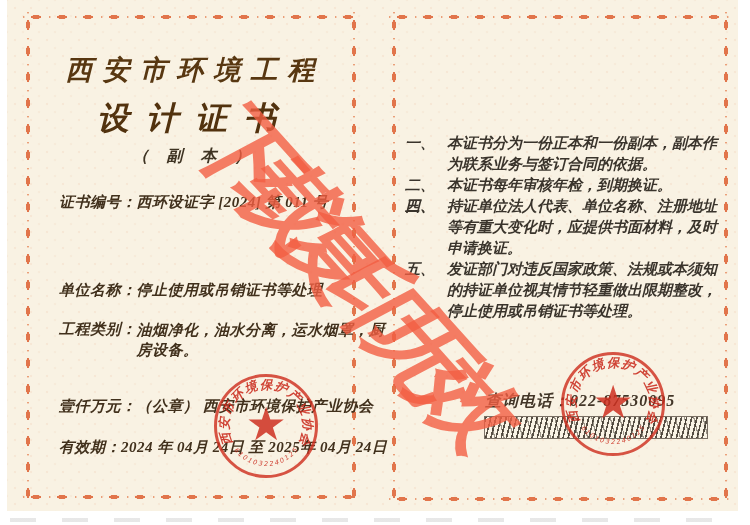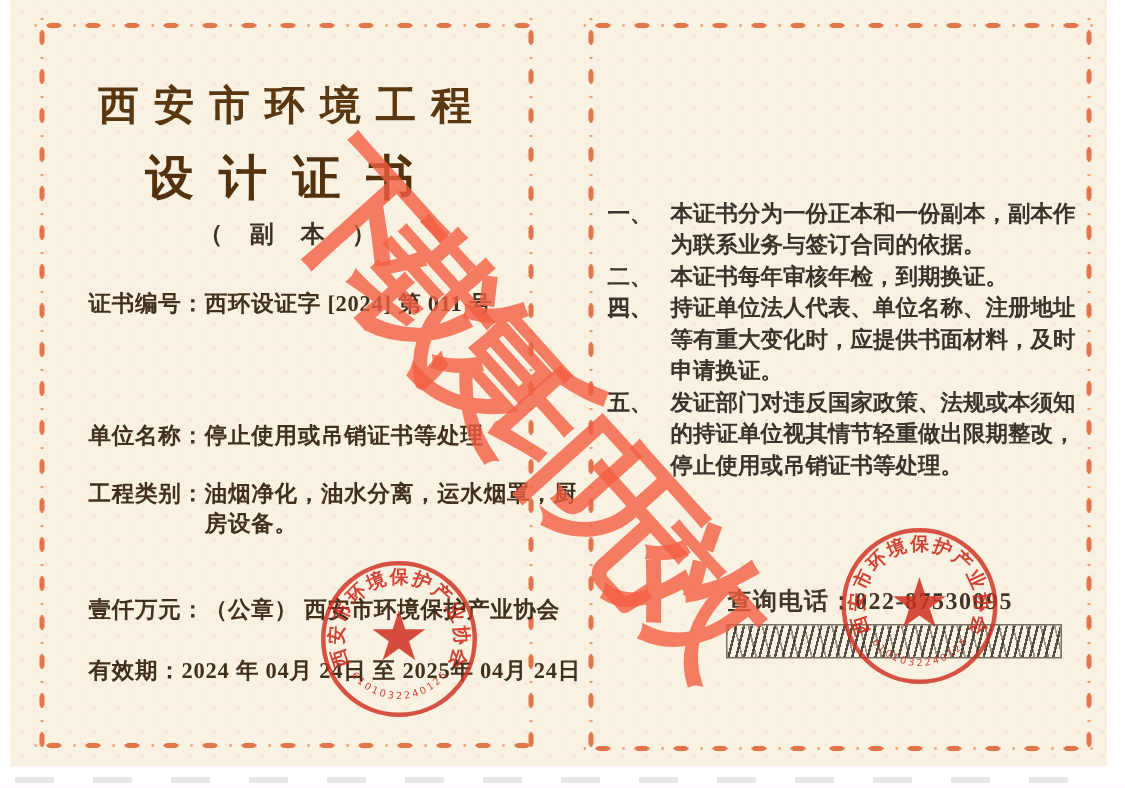--- a/index.html
+++ b/index.html
@@ -10,20 +10,21 @@
   }
   
   .cert{
     position:absolute;left:7px;top:0;right:12px;bottom:14px;
     background-color:#f9f2e3;
     background-image:
       radial-gradient(rgba(222,140,92,0.10) 1px, rgba(0,0,0,0) 1.6px),
       radial-gradient(rgba(222,140,92,0.07) 1px, rgba(0,0,0,0) 1.6px);
     background-size:16px 16px,16px 16px;
     background-position:0 0,8px 8px;
+    font-style:italic;
   }
   .photo-edge{
     position:absolute;left:10px;right:20px;bottom:3px;height:4px;
     background:repeating-linear-gradient(90deg,rgba(120,120,120,0.35) 0 26px,rgba(0,0,0,0) 26px 52px);
     opacity:.5;
   }
   
   .frame{position:absolute;}
   .lframe{left:16px;top:12px;width:336px;height:490px;}
   .rframe{left:382px;top:12px;width:342px;height:492px;}

